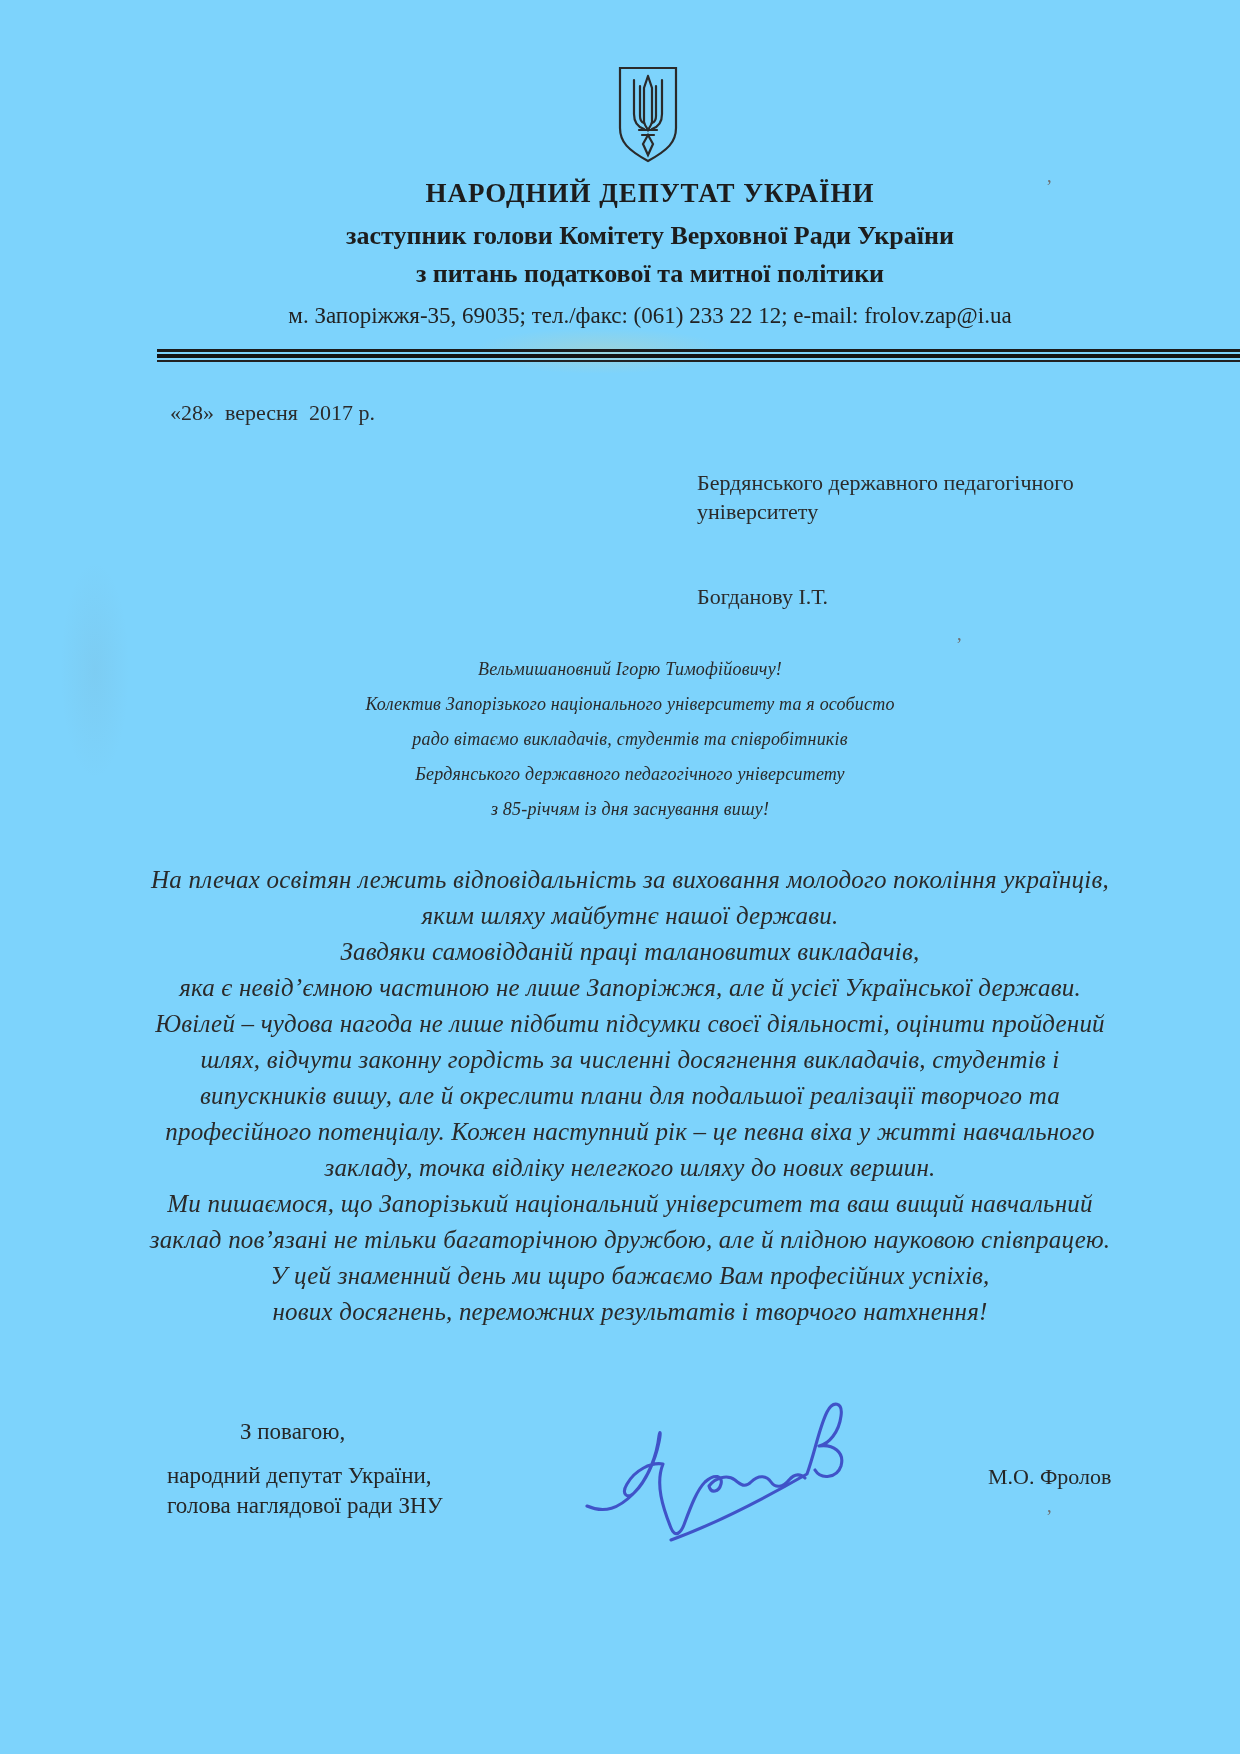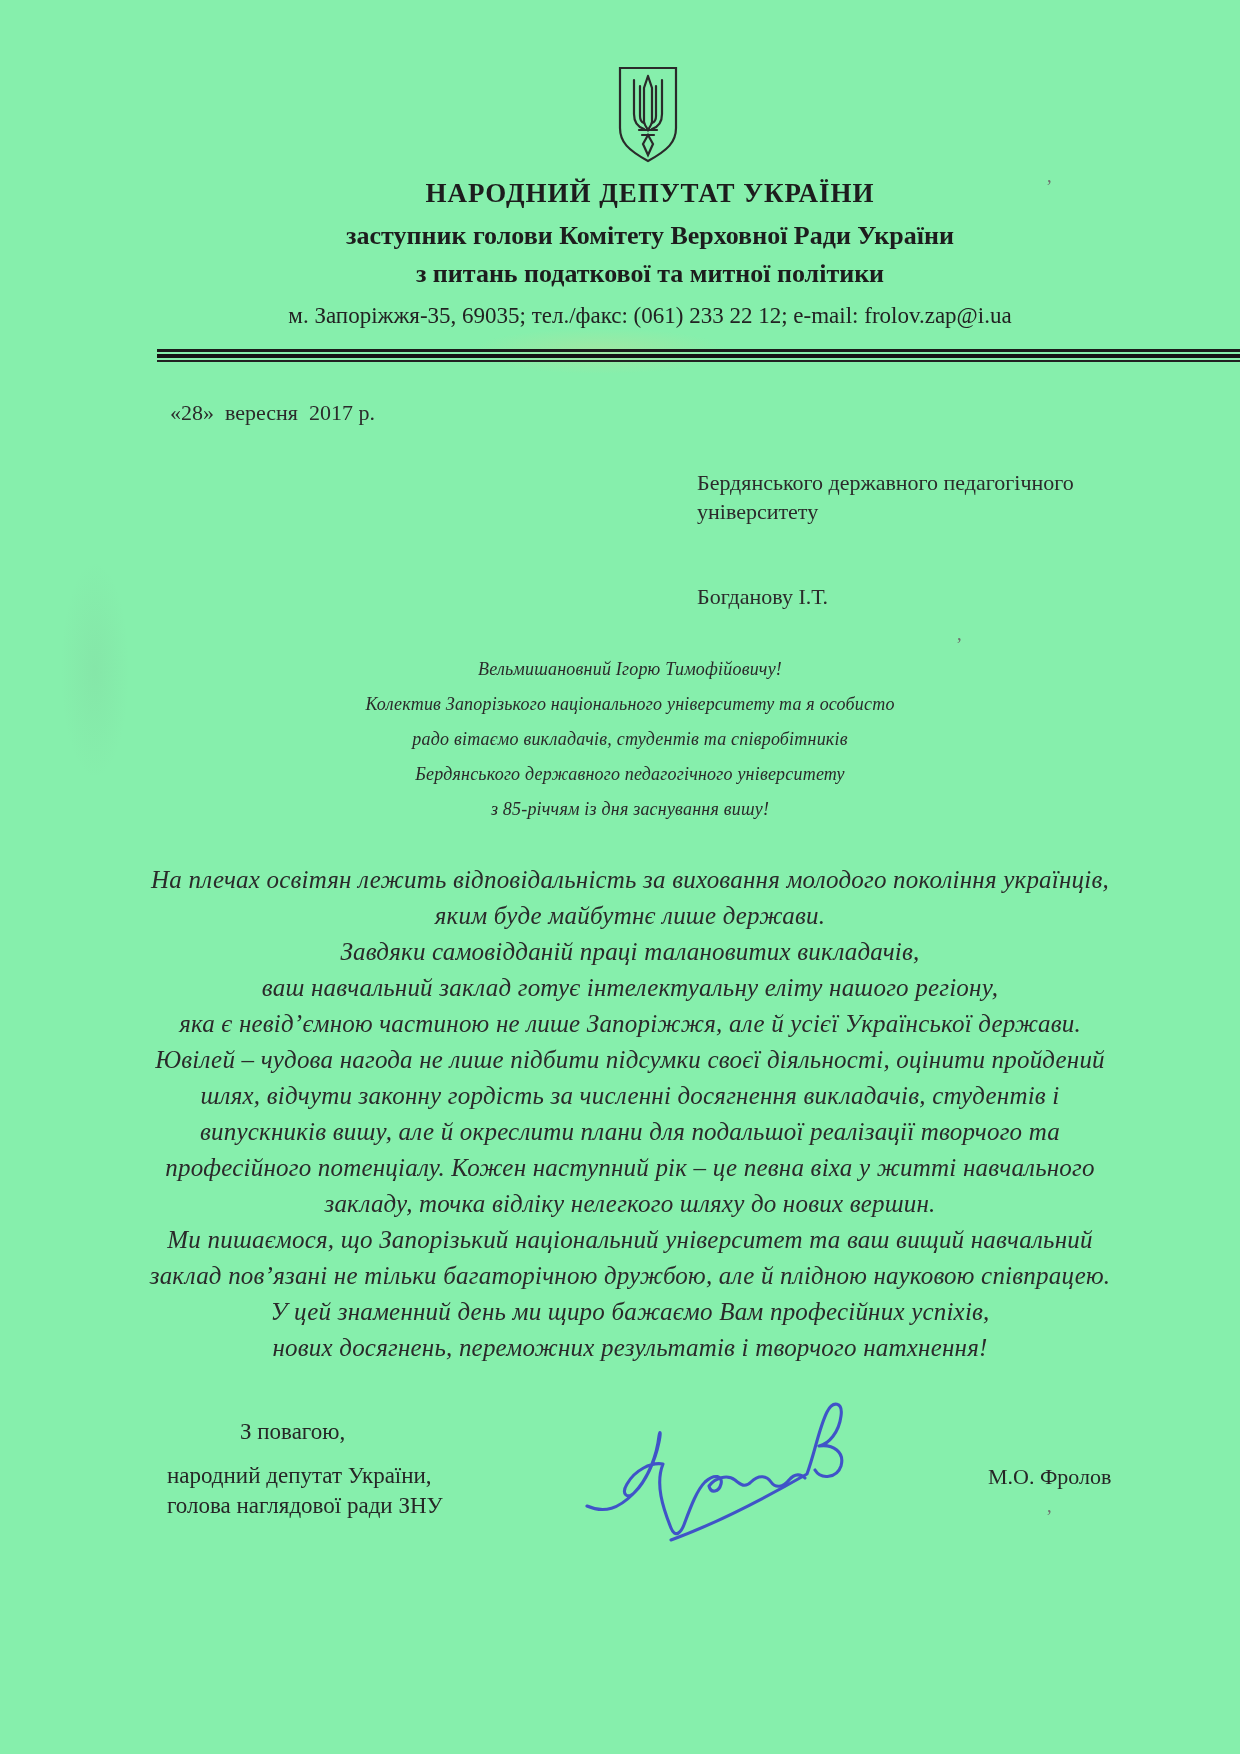--- a/index.html
+++ b/index.html
@@ -1,21 +1,21 @@
 <!DOCTYPE html>
 <html lang="uk"><head>
 <meta charset="utf-8">
 <style>
   html,body{margin:0;padding:0;}
   body{background:#e8e8e6;}
   .page{
     position:relative;
     width:1240px;height:1754px;
     margin:0 auto;
-    background:#86efac;
+    background:#7dd3fc;
     overflow:hidden;
     font-family:"Liberation Serif", serif;
     color:#262626;
   }
   
   .smudge-yellow{
     position:absolute;left:470px;top:328px;width:260px;height:46px;
     background:radial-gradient(ellipse at center, rgba(228,214,140,0.28), rgba(228,214,140,0) 70%);
     pointer-events:none;
   }
@@ -98,23 +98,22 @@
   <div class="greeting">
     <div>Вельмишановний Ігорю Тимофійовичу!</div>
     <div>Колектив Запорізького національного університету та я особисто</div>
     <div>радо вітаємо викладачів, студентів та співробітників</div>
     <div>Бердянського державного педагогічного університету</div>
     <div>з 85-річчям із дня заснування вишу!</div>
   </div>
 
   <div class="letter-body">
     <div>На плечах освітян лежить відповідальність за виховання молодого покоління українців,</div>
-    <div>яким буде майбутнє лише держави.</div>
+    <div>яким шляху майбутнє нашої держави.</div>
     <div>Завдяки самовідданій праці талановитих викладачів,</div>
-    <div>ваш навчальний заклад готує інтелектуальну еліту нашого регіону,</div>
     <div>яка є невід’ємною частиною не лише Запоріжжя, але й усієї Української держави.</div>
     <div>Ювілей – чудова нагода не лише підбити підсумки своєї діяльності, оцінити пройдений</div>
     <div>шлях, відчути законну гордість за численні досягнення викладачів, студентів і</div>
     <div>випускників вишу, але й окреслити плани для подальшої реалізації творчого та</div>
     <div>професійного потенціалу. Кожен наступний рік – це певна віха у житті навчального</div>
     <div>закладу, точка відліку нелегкого шляху до нових вершин.</div>
     <div>Ми пишаємося, що Запорізький національний університет та ваш вищий навчальний</div>
     <div>заклад пов’язані не тільки багаторічною дружбою, але й плідною науковою співпрацею.</div>
     <div>У цей знаменний день ми щиро бажаємо Вам професійних успіхів,</div>
     <div>нових досягнень, переможних результатів і творчого натхнення!</div>

